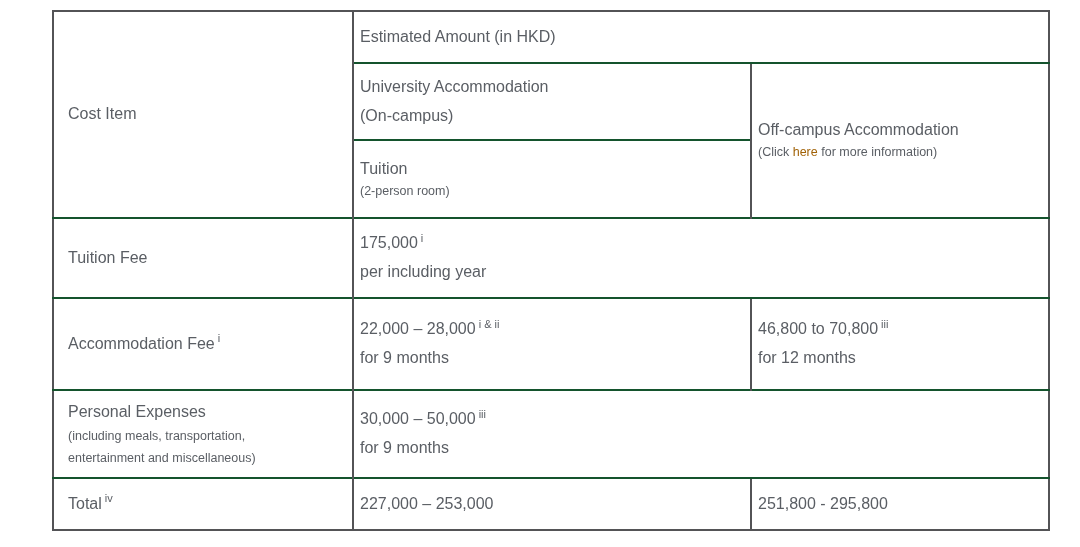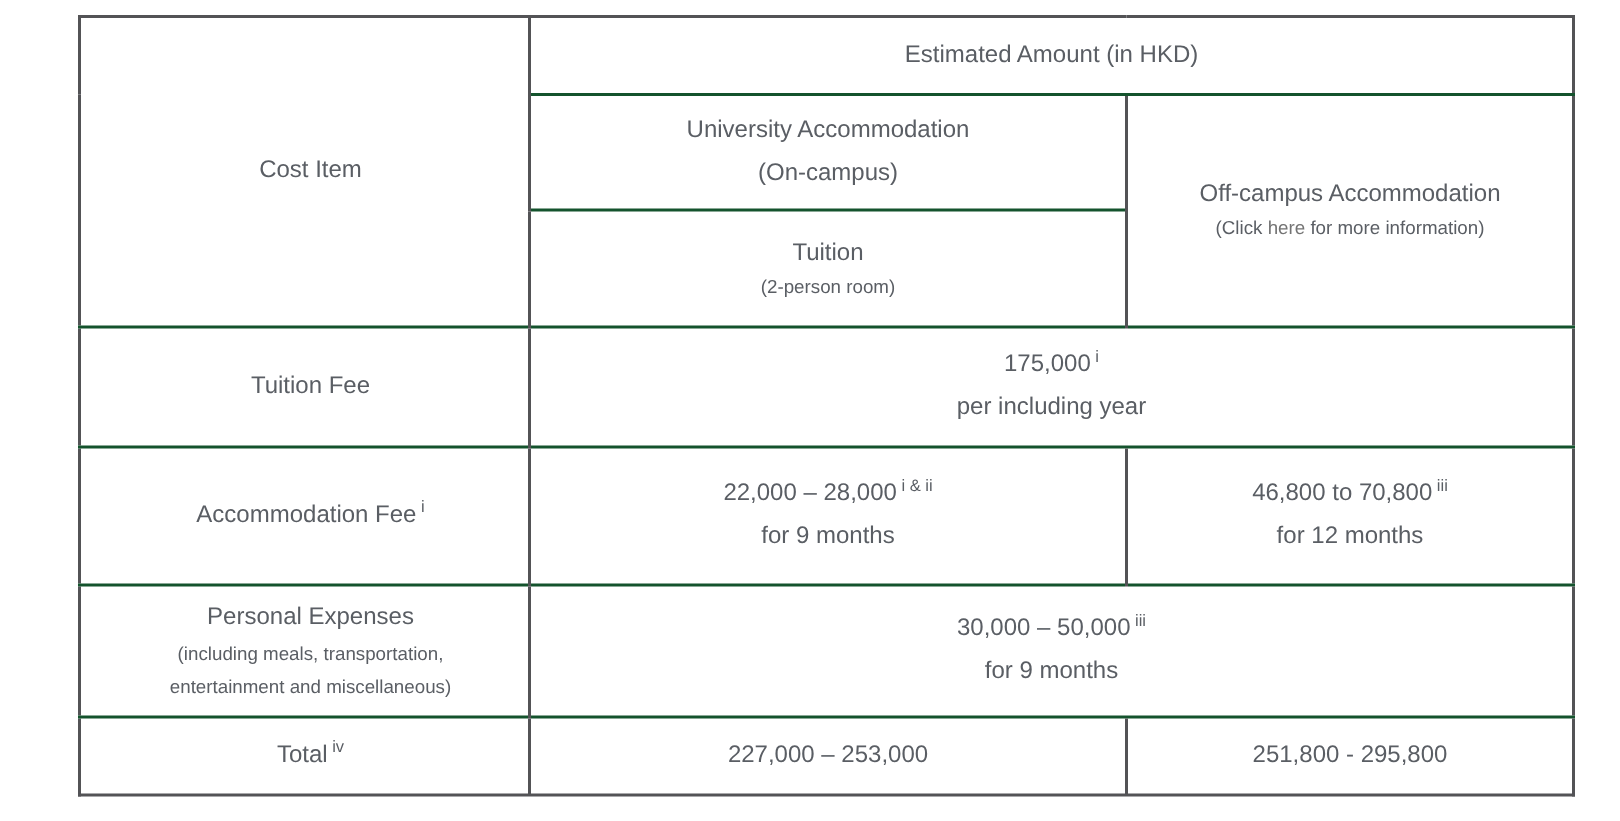--- a/index.html
+++ b/index.html
@@ -16,26 +16,26 @@
   table.cost-table {
     border-collapse: collapse;
     width: 996px; height: 520px;
     table-layout: fixed;
     border: 2px solid #535356;
     color: #5a5e64;
     font-size: 16px;
   }
   td {
     vertical-align: middle;
-    text-align: center;
+    text-align: left;
     line-height: 1.8;
     padding: 4px 6px;
   }
   td.label-cell {
-    text-align: center;
+    text-align: left;
     padding-left: 14px;
   }
   
   td.bl { border-left: 2px solid #535356; }
   
   td.bt { border-top: 2px solid #14532d; }
   sup {
     font-size: 11px;
     line-height: 0;
     vertical-align: super;
@@ -43,21 +43,21 @@
   }
   .small { font-size: 12.5px; line-height: 1.55; }
   .note-line {
     display: block;
     font-size: 12.5px;
     line-height: 1.6;
     margin-top: 2px;
   }
   .tight { line-height: 1.55; }
   a.link {
-    color: #737373;
+    color: #a16207;
     text-decoration: none;
     cursor: pointer;
   }
 </style>
 </head>
 <body>
 
 <div class="table-wrap">
   <table class="cost-table">
     <colgroup>

